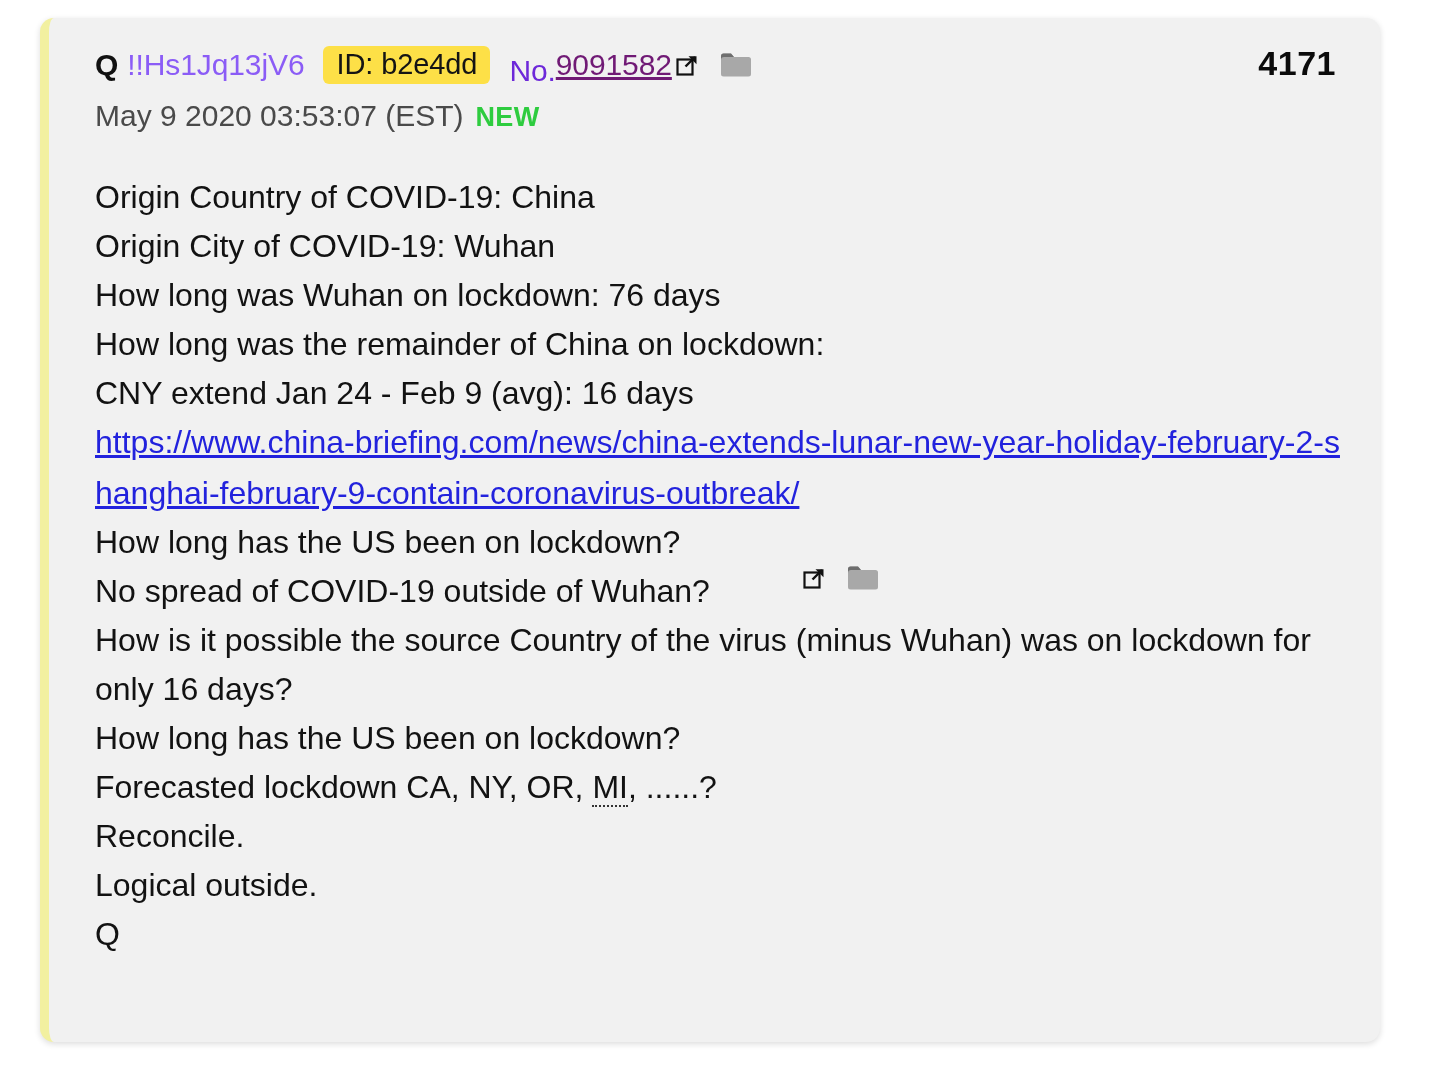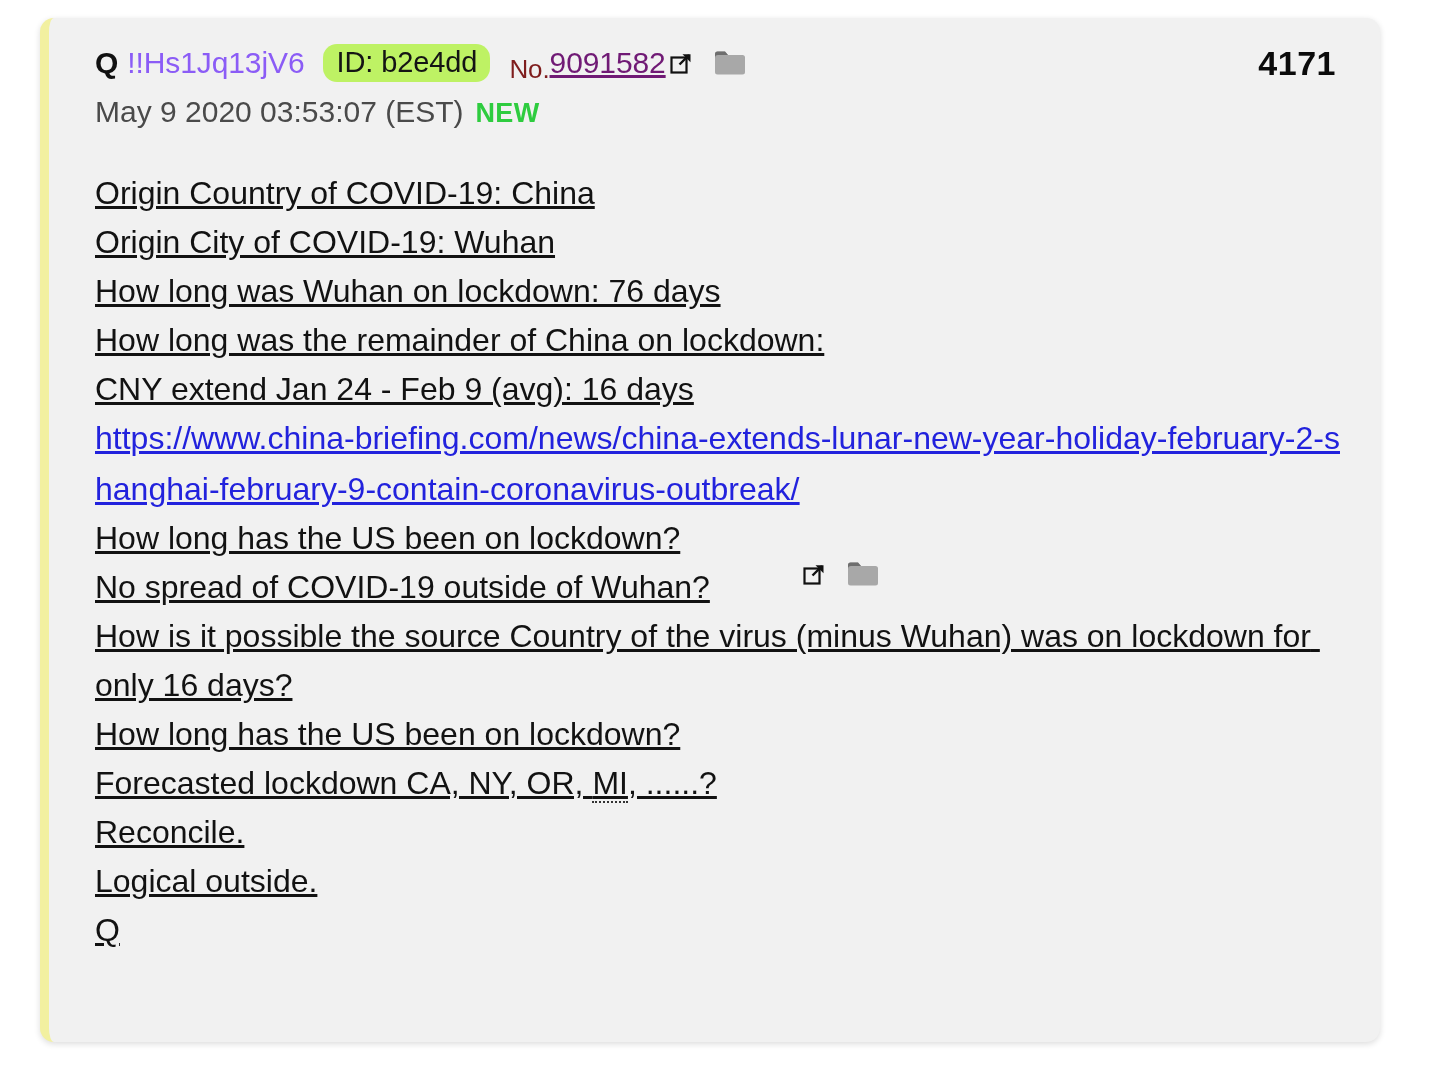--- a/index.html
+++ b/index.html
@@ -65,32 +65,32 @@
 
   .tripcode {
     font-weight: normal;
     color: #8b5cf6;
     font-size: 30px;
     margin-left: 9px;
   }
 
   .id-badge {
     margin-left: 19px;
-    background: #bef264;
-    border-radius: 14px;
+    background: #fde047;
+    border-radius: 6px;
     padding: 3px 13px 5px 13px;
     font-size: 29px;
     color: #141414;
     line-height: 1.05;
   }
 
   .no-label {
     margin-left: 19px;
-    font-size: 26px;
-    color: #7f1d1d;
+    font-size: 30px;
+    color: #6d28d9;
     margin-top: 12px;
   }
 
   .post-no-link {
     color: #701a75;
     text-decoration: underline;
     font-size: 30px;
     cursor: pointer;
     text-align: center;
   }
@@ -144,21 +144,20 @@
   
   .post-body {
     margin-top: 42px;
     font-size: 32px;
     line-height: 49px;
     color: #121212;
   }
 
   .body-line {
     white-space: pre-wrap;
-    text-decoration: underline;
   }
 
   .link-line {
     color: #2222dd;
   }
 
   .url-link {
     color: #2222dd;
     text-decoration: underline;
     word-break: break-all;

